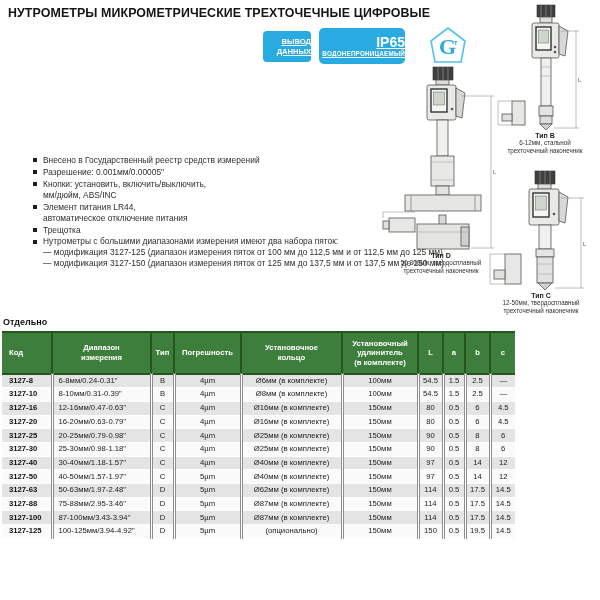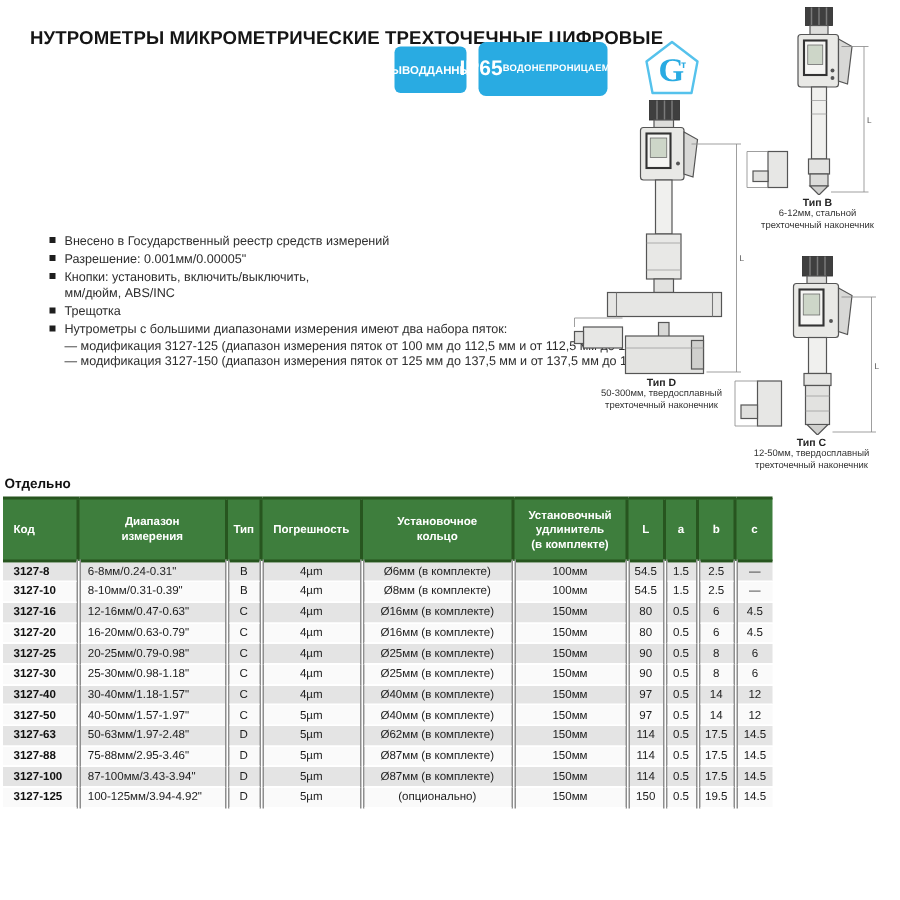--- a/index.html
+++ b/index.html
@@ -3,28 +3,28 @@
 <meta charset="utf-8">
 <style>
   * { box-sizing: border-box; }
   html, body { margin:0; padding:0; }
   body {
     width:600px; height:600px; position:relative; overflow:hidden;
     background:#ffffff; font-family:"Liberation Sans", sans-serif; color:#1a1a1a;
   }
   
   .page-title {
-    position:absolute; top:6px; left:8px; margin:12px;
+    position:absolute; top:6px; left:8px; margin:0;
     font-size:12.4px; font-weight:bold; color:#151515; letter-spacing:.1px;
   }
   
   .badge {
     position:absolute; background:#29abe2; color:#fff; border-radius:4px;
-    display:flex; flex-direction:row; align-items:center; justify-content:center;
-    text-align:center; font-weight:bold;
+    display:flex; flex-direction:column; align-items:flex-end; justify-content:center;
+    text-align:center; font-weight:bold;text-decoration:underline;
   }
   .badge-output { left:263px; top:31px; width:48px; height:31px; font-size:7.6px; line-height:1.3; }
   .badge-ip65  { left:319px; top:28px; width:86px; height:36px; border-radius:5px; }
   .ip65-main { font-size:14px; line-height:1.1; }
   .ip65-sub  { font-size:6.3px; line-height:1.2; letter-spacing:.2px; }
   .gost-mark { position:absolute; left:428px; top:26px; width:40px; height:40px; }
   
   .features {
     position:absolute; top:143px; left:20px; width:548px;
     margin:12px; padding:0; list-style:none;
@@ -98,20 +98,22 @@
     <text x="11" y="28" font-family="Liberation Serif, serif" font-weight="bold" font-size="22" fill="#29abe2">G</text>
     <text x="26" y="19" font-family="Liberation Sans, sans-serif" font-weight="bold" font-size="7" fill="#29abe2">т</text>
   </svg>
 </div>
 
 <ul class="features">
   <li>Внесено в Государственный реестр средств измерений</li>
 <li>Разрешение: 0.001мм/0.00005"</li>
     <li>Кнопки: установить, включить/выключить,
 мм/дюйм, ABS/INC</li>
+    <li>Элемент питания LR44,
+автоматическое отключение питания</li>
     <li>Трещотка</li>
     <li>Нутрометры с большими диапазонами измерения имеют два набора пяток:
 — модификация 3127-125 (диапазон измерения пяток от 100 мм до 112,5 мм и от 112,5 мм до 125 мм)
 — модификация 3127-150 (диапазон измерения пяток от 125 мм до 137,5 мм и от 137,5 мм до 150 мм)</li>
   </ul>
 
 <div class="diagram dg-b">
   <svg width="110" height="126" viewBox="0 0 110 126">
     <rect x="47" y="1" width="18" height="12" fill="#3f3f3f" stroke="#333" stroke-width="0.6"></rect>
     <line x1="51" y1="1" x2="51" y2="13" stroke="#7a7a7a" stroke-width="1"></line>

